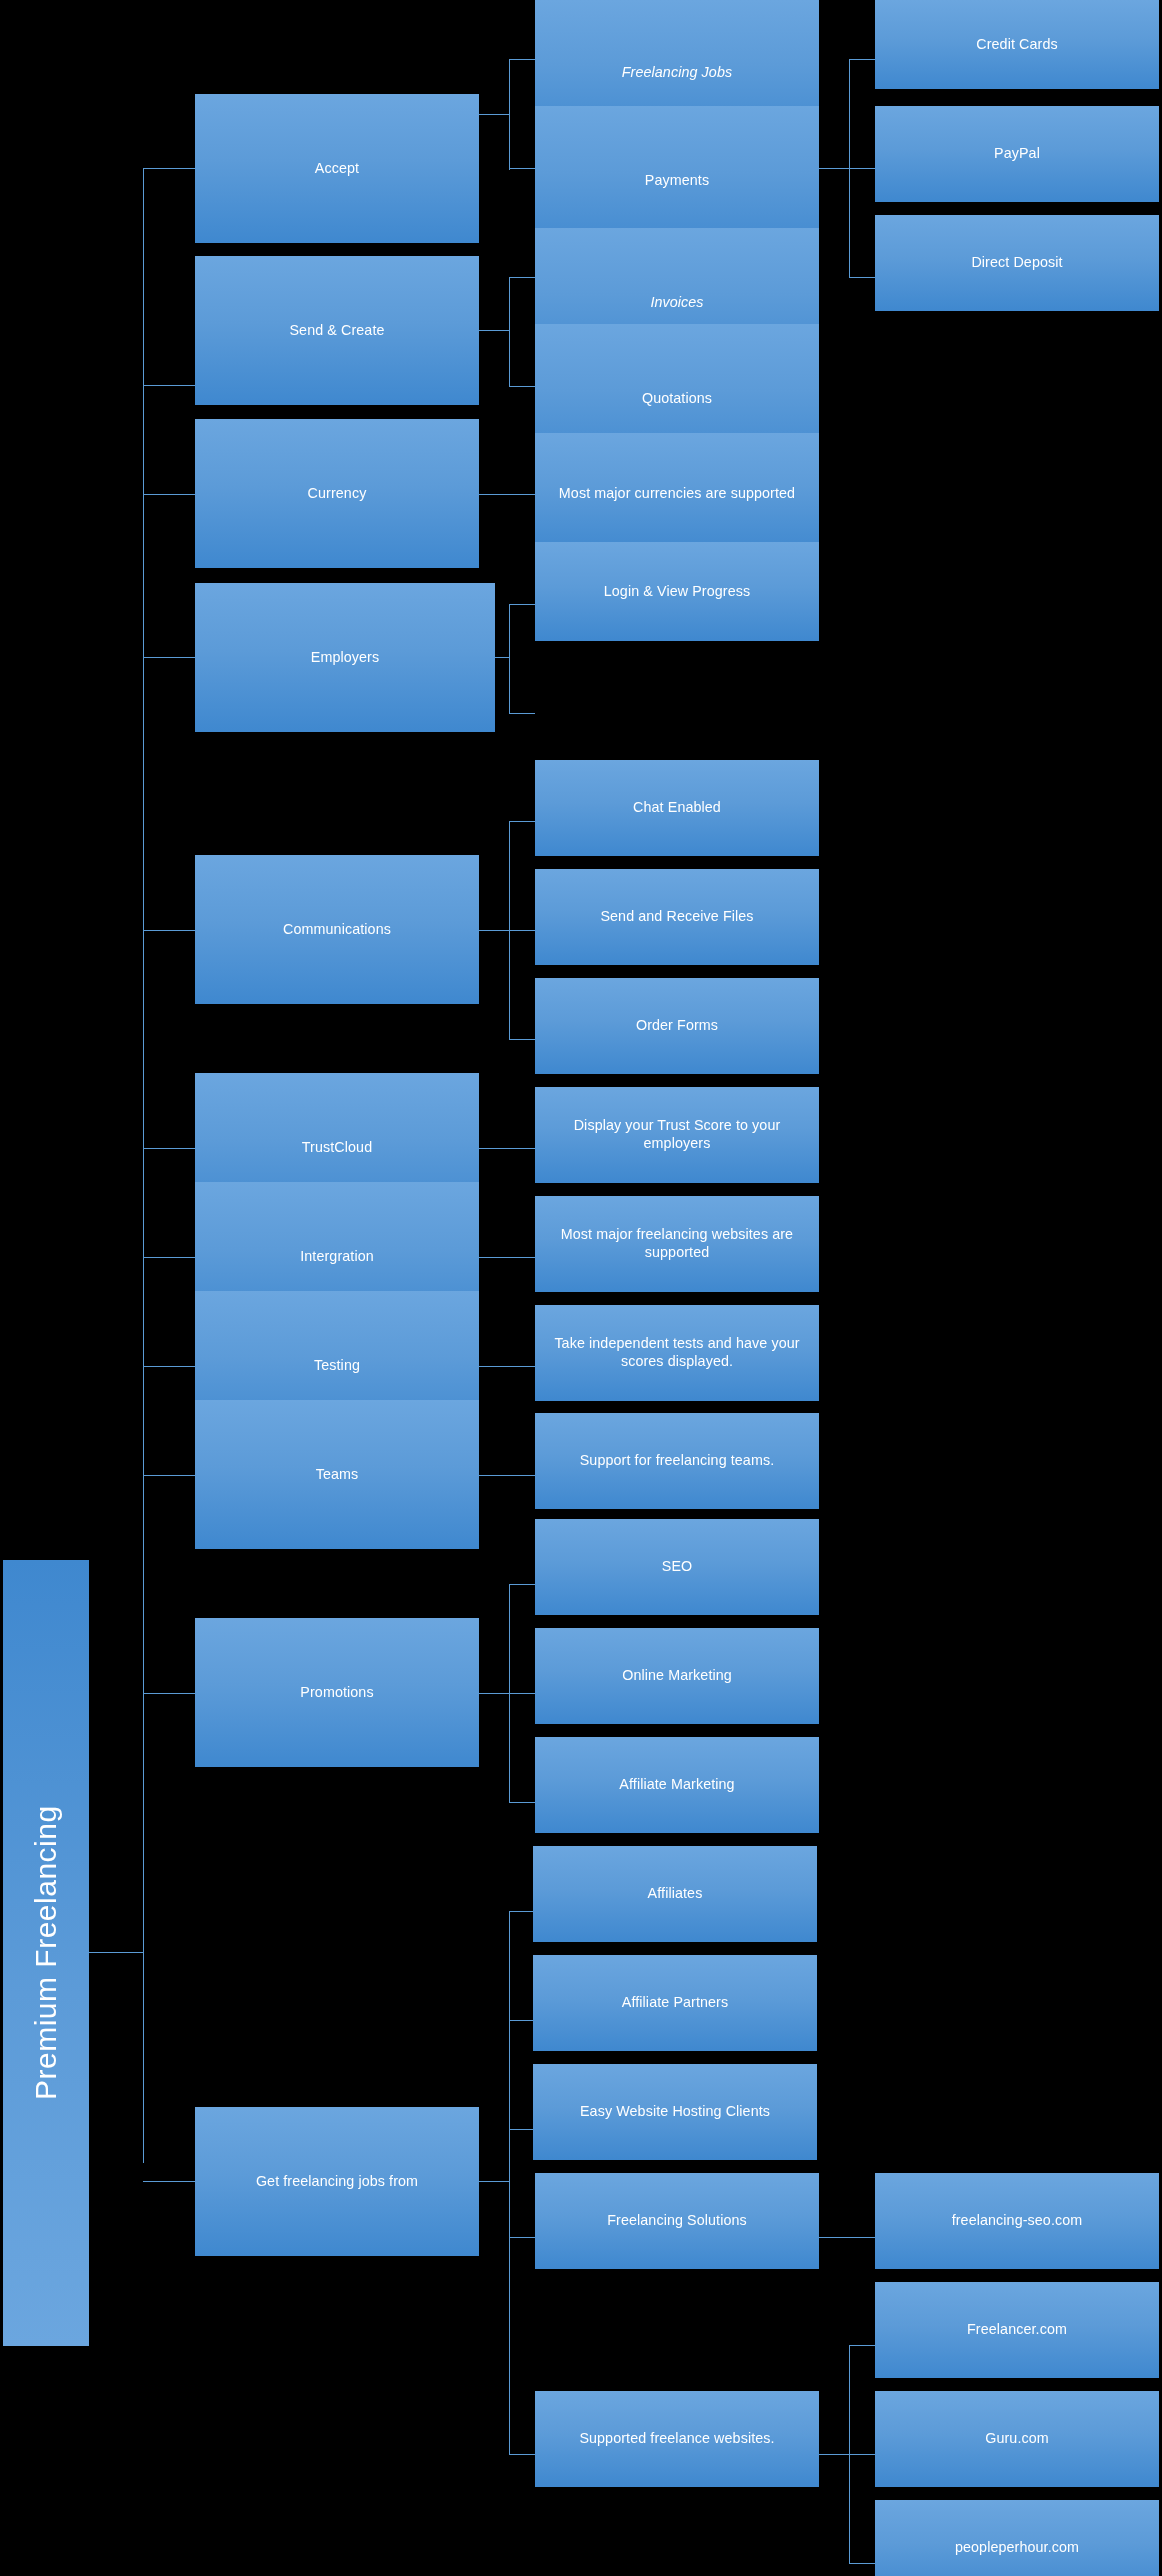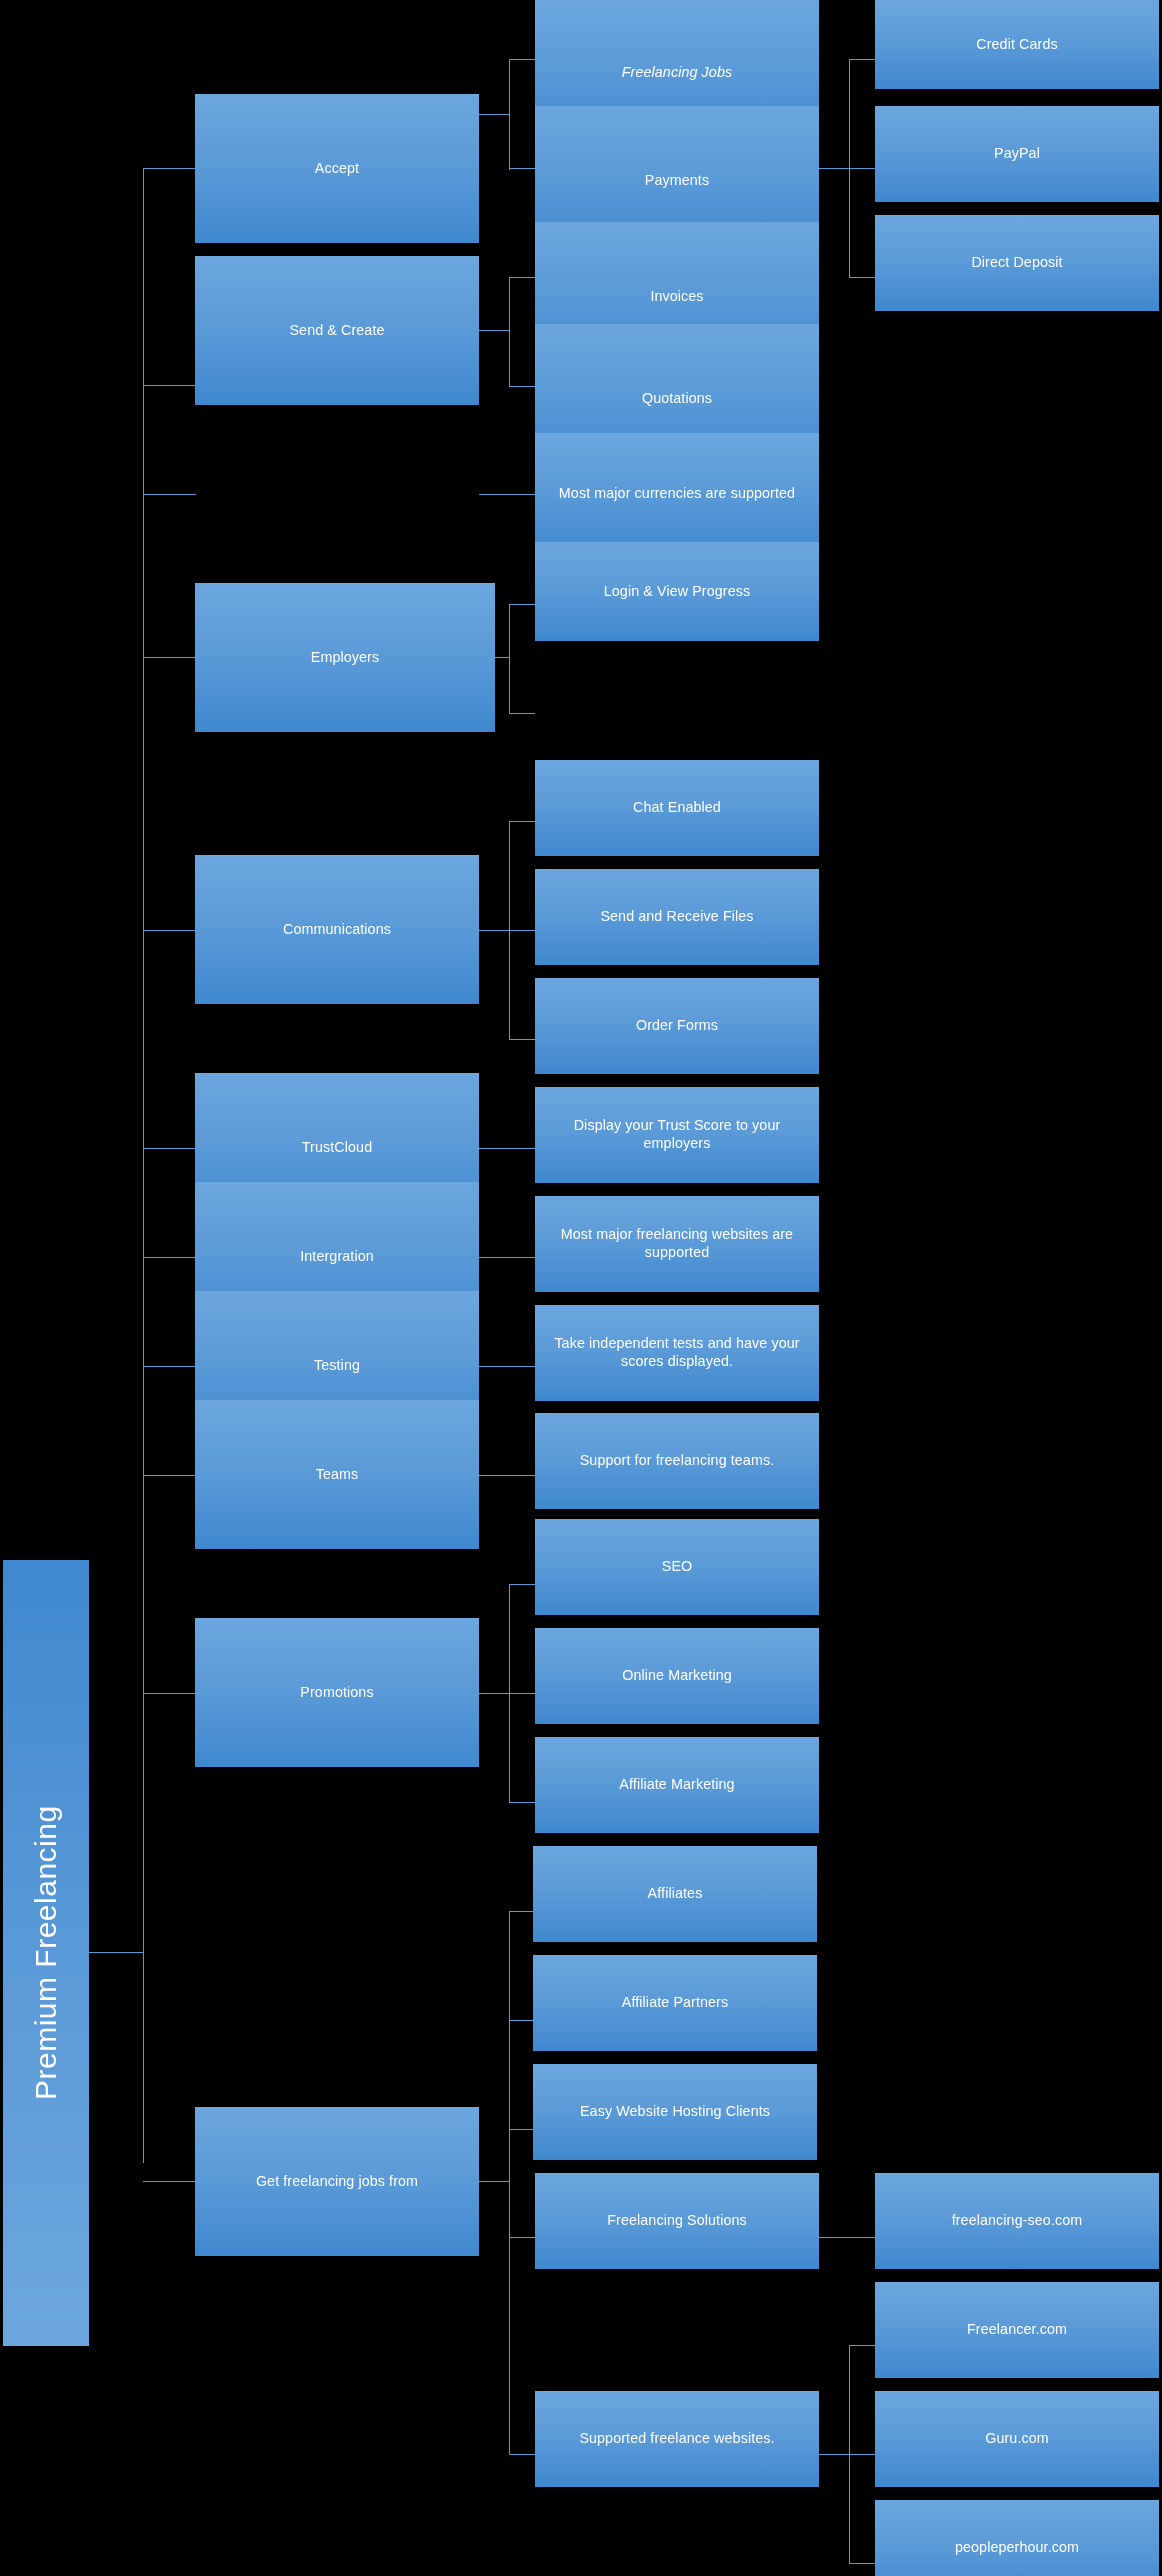--- a/index.html
+++ b/index.html
@@ -117,32 +117,33 @@
   <div class="conn h" style="left: 819px; top: 2454px; width: 31px;"></div>
   <div class="conn v" style="left: 849px; top: 2345px; height: 218px;"></div>
   <div class="conn h" style="left: 849px; top: 2345px; width: 26px;"></div>
   <div class="conn h" style="left: 849px; top: 2454px; width: 26px;"></div>
   <div class="conn h" style="left: 849px; top: 2563px; width: 26px;"></div>
 
   <div class="node root" style="left: 2.9px; top: 1560px; width: 86px; height: 786px;">Premium Freelancing</div>
 
   <div class="node" style="left: 195px; top: 94px; width: 284px; height: 149px;">Accept</div>
   <div class="node" style="left: 195px; top: 256px; width: 284px; height: 149px;">Send &amp; Create</div>
+  <div class="node" style="left: 195px; top: 419px; width: 284px; height: 149px;">Currency</div>
   <div class="node" style="left: 195px; top: 583px; width: 300px; height: 149px;">Employers</div>
   <div class="node" style="left: 195px; top: 855px; width: 284px; height: 149px;">Communications</div>
   <div class="node" style="left: 195px; top: 1073px; width: 284px; height: 149px;">TrustCloud</div>
   <div class="node" style="left: 195px; top: 1182px; width: 284px; height: 149px;">Intergration</div>
   <div class="node" style="left: 195px; top: 1291px; width: 284px; height: 149px;">Testing</div>
   <div class="node" style="left: 195px; top: 1400px; width: 284px; height: 149px;">Teams</div>
   <div class="node" style="left: 195px; top: 1618px; width: 284px; height: 149px;">Promotions</div>
   <div class="node" style="left: 195px; top: 2107px; width: 284px; height: 149px;">Get freelancing jobs from</div>
 
   <div class="node" style="left: 535px; top: 0px; width: 284px; height: 145px; font-style: italic;">Freelancing Jobs</div>
   <div class="node" style="left: 535px; top: 106px; width: 284px; height: 149px;">Payments</div>
-  <div class="node" style="left: 535px; top: 222px; width: 284px; height: 149px;">Invoices</div>
+  <div class="node" style="left: 535px; top: 228px; width: 284px; height: 149px; font-style: italic;">Invoices</div>
   <div class="node" style="left: 535px; top: 324px; width: 284px; height: 149px;">Quotations</div>
   <div class="node" style="left: 535px; top: 433px; width: 284px; height: 122px;">Most major currencies are supported</div>
   <div class="node" style="left: 535px; top: 542px; width: 284px; height: 99px;">Login &amp; View Progress</div>
   <div class="node" style="left: 535px; top: 760px; width: 284px; height: 96px;">Chat Enabled</div>
   <div class="node" style="left: 535px; top: 869px; width: 284px; height: 96px;">Send and Receive Files</div>
   <div class="node" style="left: 535px; top: 978px; width: 284px; height: 96px;">Order Forms</div>
   <div class="node" style="left: 535px; top: 1087px; width: 284px; height: 96px;">Display your Trust Score to your employers</div>
   <div class="node" style="left: 535px; top: 1196px; width: 284px; height: 96px;">Most major freelancing websites are supported</div>
   <div class="node" style="left: 535px; top: 1305px; width: 284px; height: 96px;">Take independent tests and have your scores displayed.</div>
   <div class="node" style="left: 535px; top: 1413px; width: 284px; height: 96px;">Support for freelancing teams.</div>

